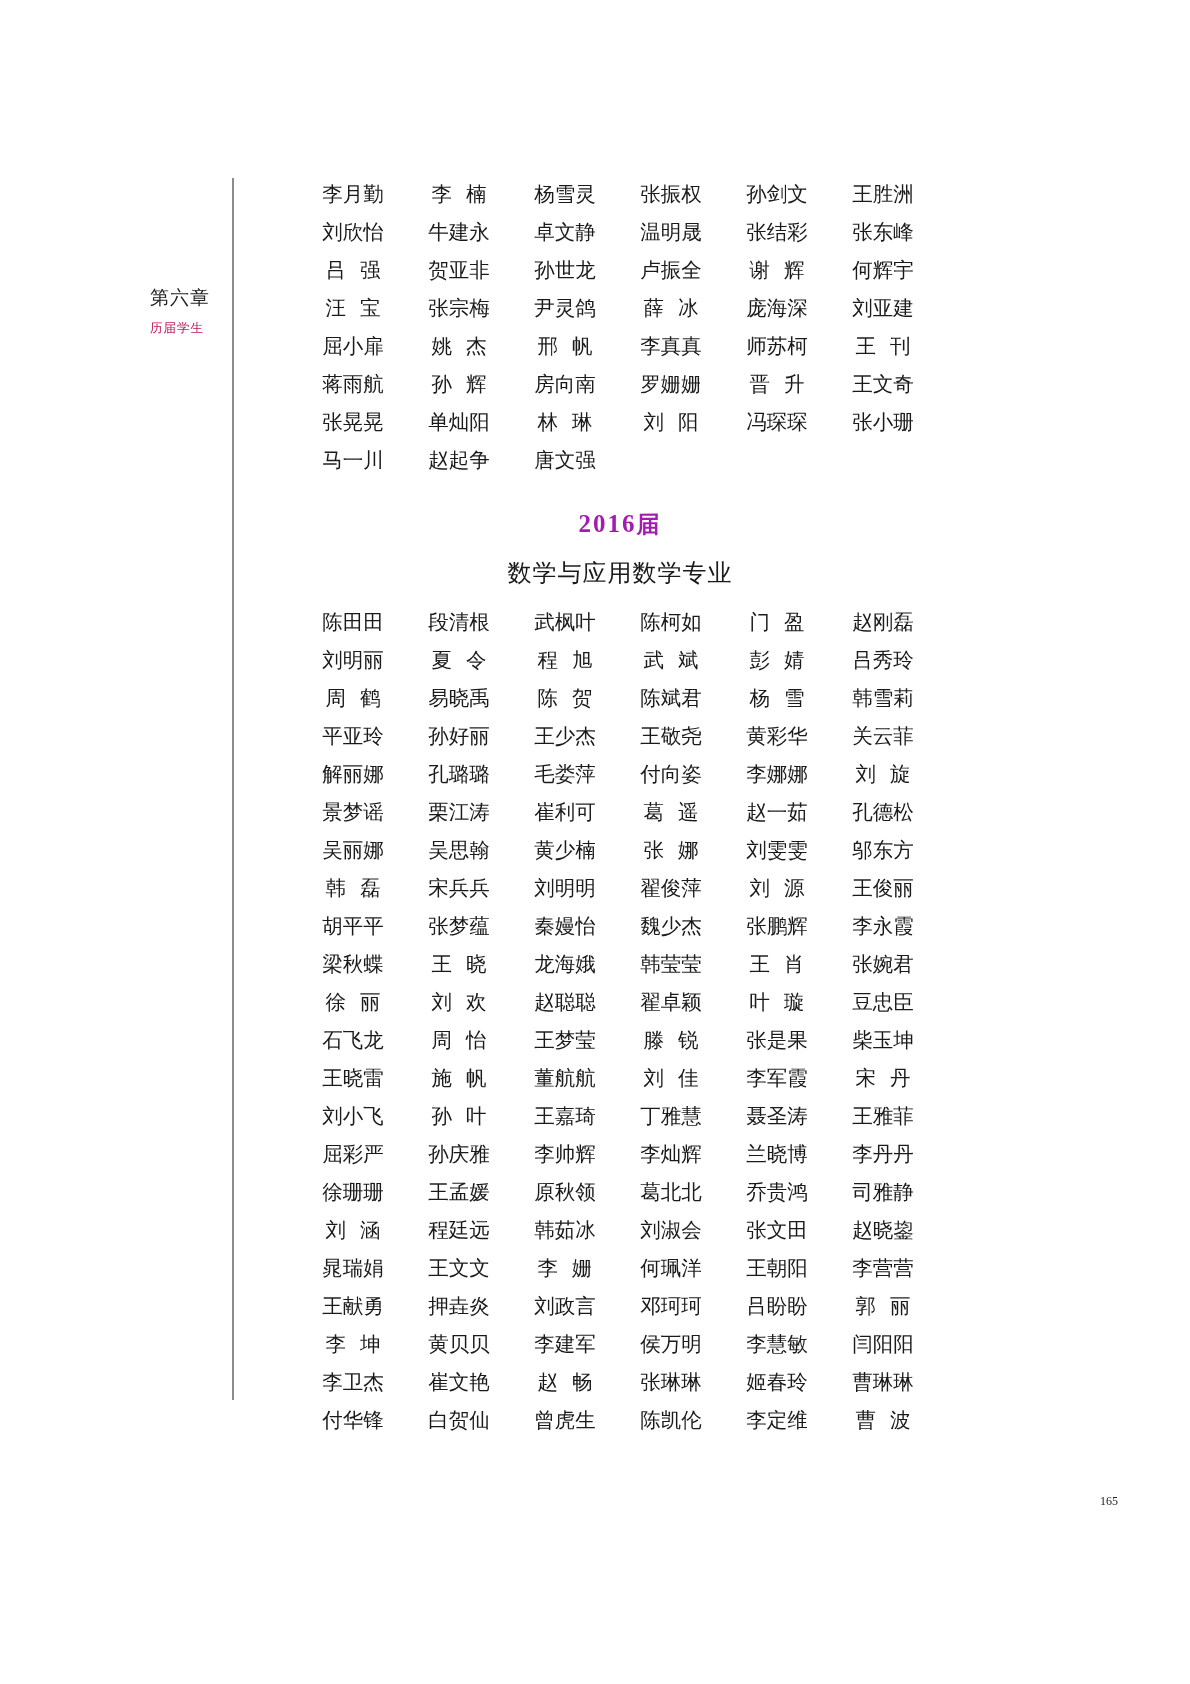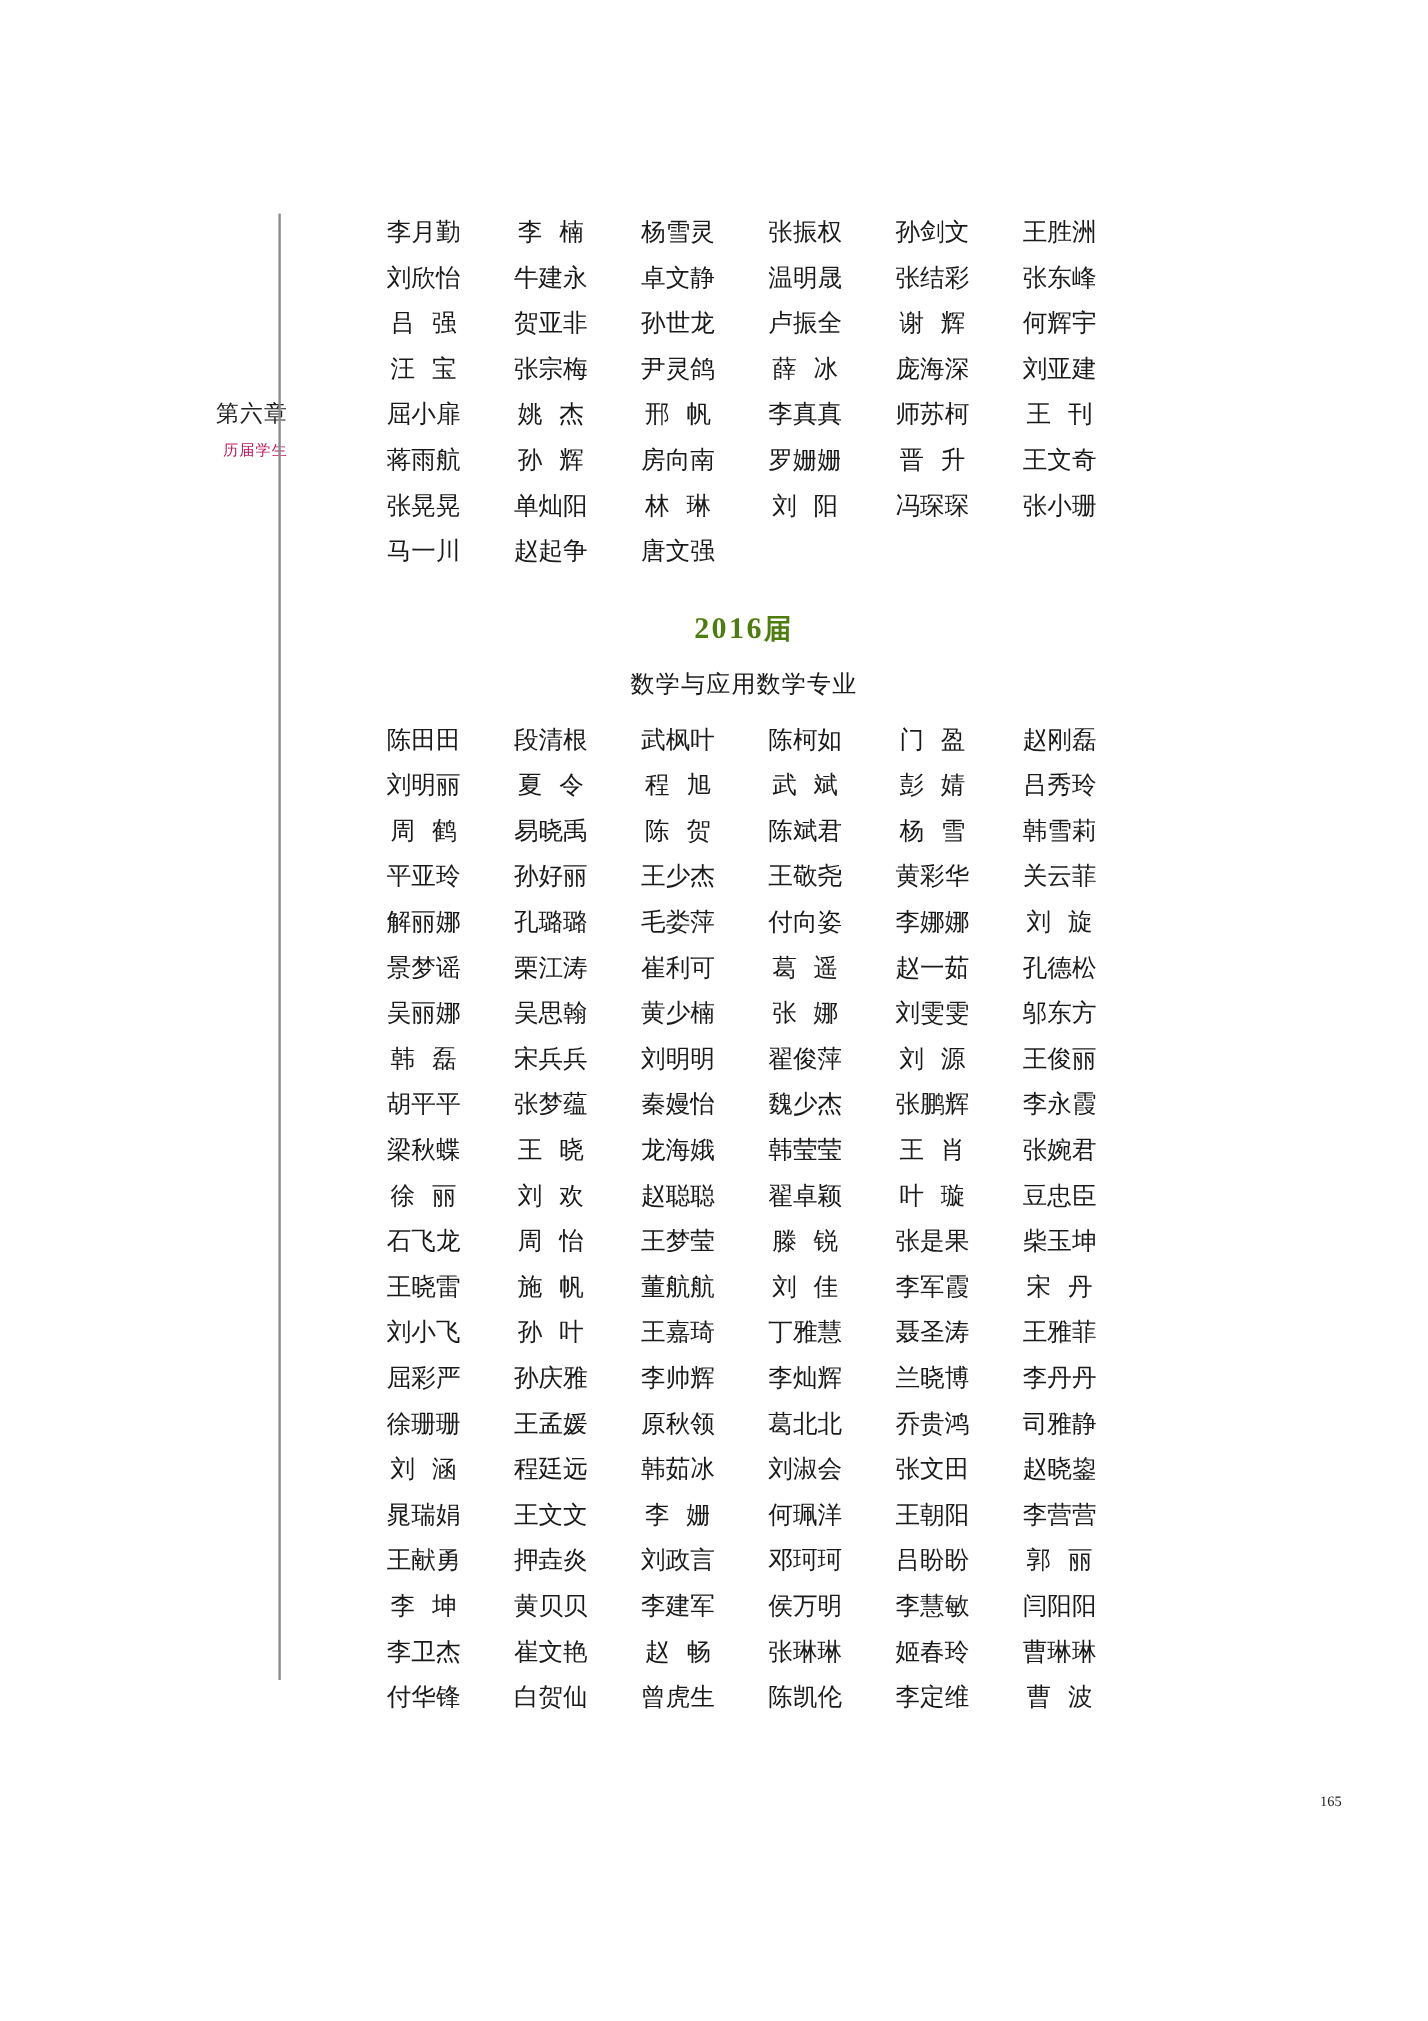--- a/index.html
+++ b/index.html
@@ -18,22 +18,21 @@
   .page {
     position: absolute;
     inset: 0;
   }
   
   .chapter-marker {
     position: absolute;
     left: 150px;
     top: 285px;
     width: 90px;
-    text-align: right;
-    margin-top: 47px;
+    text-align: left;
   }
   .chapter-marker .ch-title {
     font-size: 19px;
     color: #222;
     letter-spacing: 1px;
     white-space: nowrap;
   }
   .chapter-marker .ch-sub {
     margin-top: 9px;
     font-size: 12.5px;
@@ -78,31 +77,31 @@
     letter-spacing: 0;
   }
   .name.two span.sp {
     display: inline-block;
     width: 14px;
   }
   .year-heading {
     text-align: center;
     font-size: 25px;
     font-weight: bold;
-    color: #4d7c0f;
+    color: #a21caf;
     margin-top: 30px;
     margin-bottom: 17px;
     letter-spacing: 2px;
   }
   .year-heading .yh-suffix {
     font-size: 23px;
   }
   .major-heading {
     text-align: center;
-    font-size: 20px;
+    font-size: 24px;
     color: #1a1a1a;
     margin-top: 16px;
     margin-bottom: 14px;
     letter-spacing: 1px;
   }
   .page-number {
     position: absolute;
     right: 72px;
     bottom: 175px;
     font-size: 12px;

